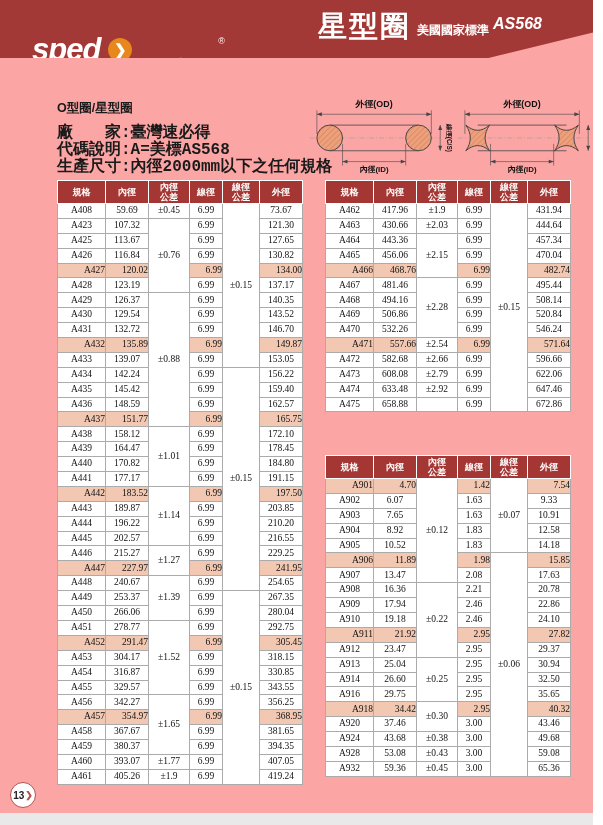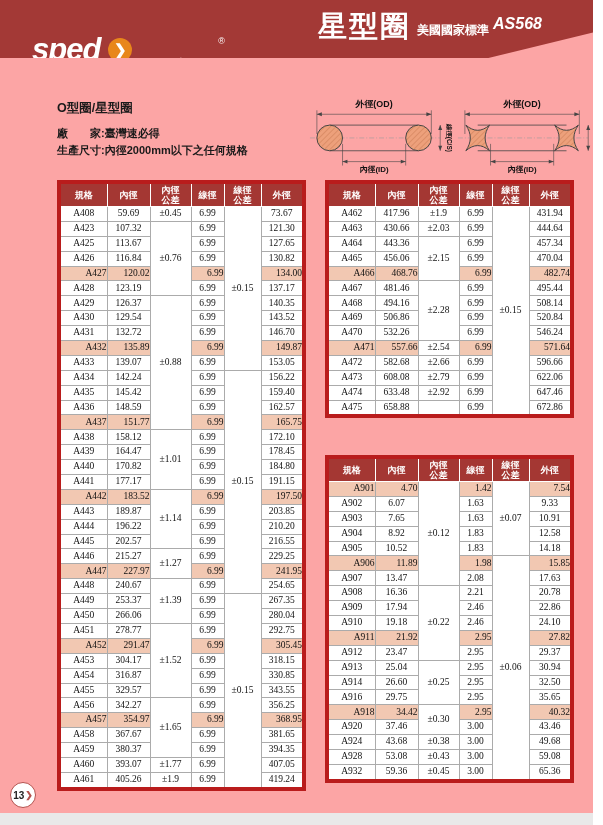--- a/index.html
+++ b/index.html
@@ -19,36 +19,36 @@
             font-family:"DejaVu Serif",serif;margin-top:44px;}
   .brand-reg{font-size:9px;vertical-align:top;position:relative;top:-9px;left:2px;}
   .banner-right{position:absolute;left:318px;top:12px;display:flex;align-items:flex-end;color:#fff;}
   .page-title{font-size:29px;font-weight:bold;letter-spacing:2px;line-height:1;}
   .page-subtitle{font-size:12px;font-weight:bold;margin:0 4px 2px 6px;}
   .page-standard{font-size:16px;font-weight:bold;font-style:italic;margin-bottom:8px;}
 
   
   .intro{position:absolute;left:57px;top:100px;width:265px;color:#1a1a1a;}
   .intro-title{font-size:12.5px;font-weight:bold;margin-bottom:8px;}
-  .intro-line{font-size:11px;font-weight:bold;line-height:17px;white-space:nowrap;}
+  .intro-line{font-size:16px;font-weight:bold;line-height:17px;white-space:nowrap;font-family:Liberation Mono, monospace;}
 
   
   .diagrams{position:absolute;left:308px;top:92px;display:flex;}
   .diagram{width:148px;height:82px;}
 
   
   table.spec{border-collapse:collapse;table-layout:fixed;width:245px;background:#fff;}
   table.spec th{background:#A43733;color:#fff;font-size:9px;font-weight:bold;
                 border:1px solid #fff;height:22px;line-height:10px;padding:0;
                 white-space:pre-line;font-family:"Liberation Sans",sans-serif;}
   table.spec td{border:1px solid #ABABAB;text-align:center;height:13.9px;padding:0;
                 font-size:9.5px;line-height:1;background:#fff;color:#111;
                 font-family:"Liberation Serif",serif;}
   table.spec td.hl{background:#F2C8B2;text-align:right;}
-  table.spec{border:4px solid #b91c1c;}
+  table.spec{border:1px solid #b91c1c;}
   .tbl-left{position:absolute;left:57px;top:180px;}
   .tbl-right-top{position:absolute;left:325px;top:180px;}
   .tbl-right-bottom{position:absolute;left:325px;top:455px;}
 
   
   .footer-badge{position:absolute;left:10px;top:782px;width:24px;height:24px;border-radius:50%;
                 border:1.5px solid #B5524E;display:flex;align-items:center;justify-content:center;
                 color:#222;font-size:10px;font-weight:bold;background:#fff;}
   .footer-badge .chev{color:#B5524E;font-size:9px;margin-left:1px;font-weight:bold;}
   .footer-url{position:absolute;left:42px;top:831px;font-size:8.5px;font-weight:bold;
@@ -70,20 +70,21 @@
     <div class="banner-right">
       <span class="page-title">星型圈</span>
       <span class="page-subtitle">美國國家標準</span>
       <span class="page-standard">AS568</span>
     </div>
   </div>
 
   <div class="intro">
     <div class="intro-title">O型圈/星型圈</div>
     <div class="intro-line">廠　　家:臺灣速必得</div>
+    <div class="intro-line">代碼說明:A=美標AS568</div>
     <div class="intro-line">生產尺寸:內徑2000mm以下之任何規格</div>
   </div>
 
   <div class="diagrams">
 
     <svg class="diagram" viewBox="0 0 150 82">
       <defs>
         <pattern id="hatch1" width="4" height="4" patternUnits="userSpaceOnUse" patternTransform="rotate(45)">
           <rect width="4" height="4" fill="#EDA07B"></rect>
           <line x1="0" y1="0" x2="0" y2="4" stroke="#C97A53" stroke-width="1"></line>

